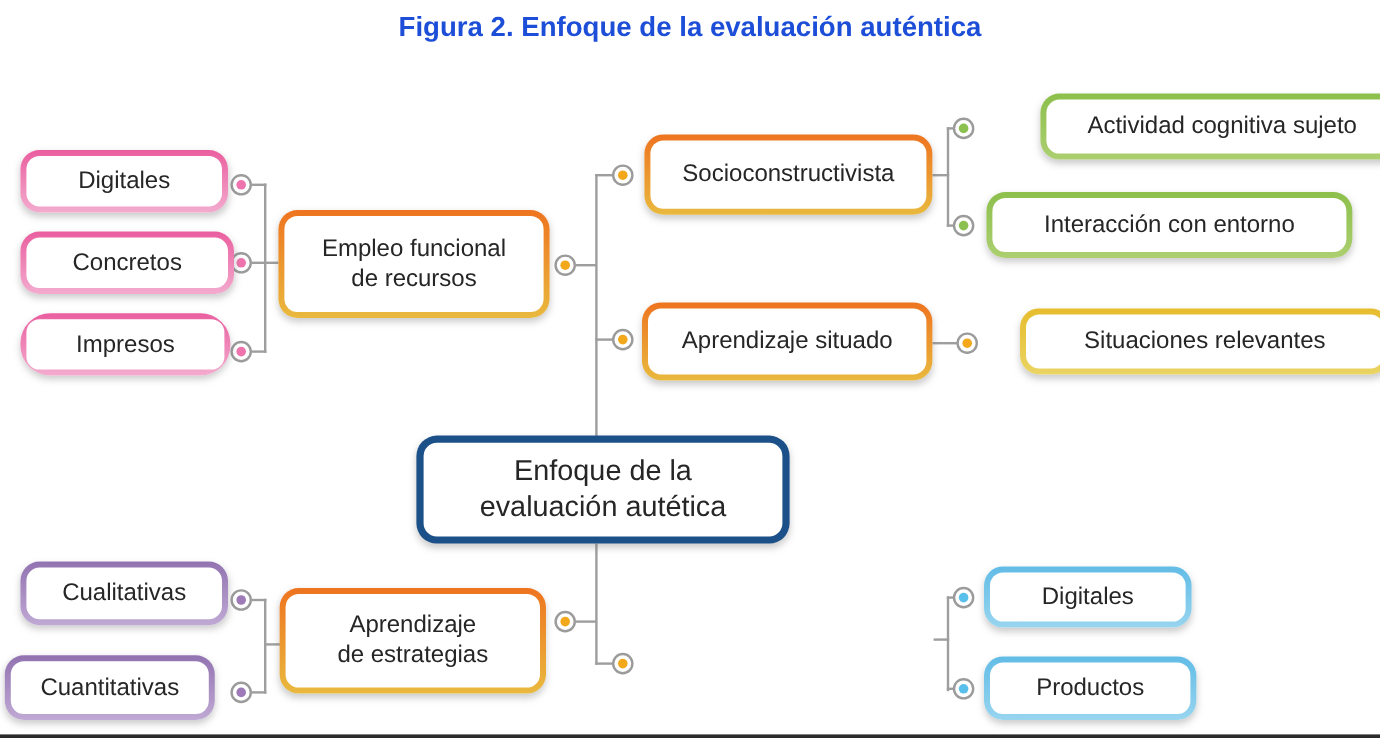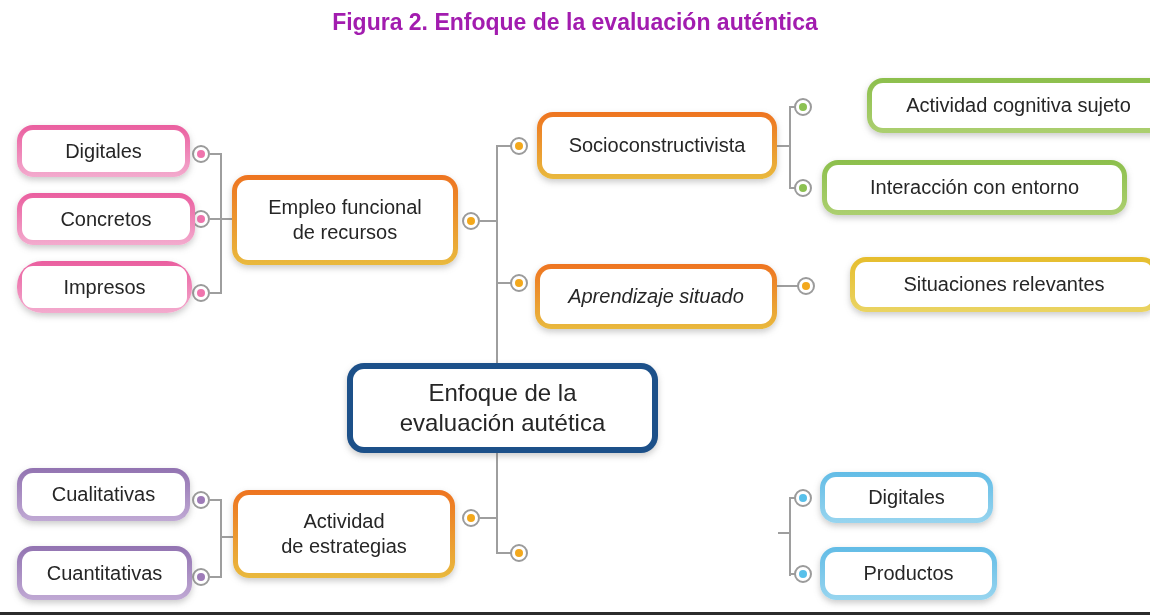--- a/index.html
+++ b/index.html
@@ -1,19 +1,19 @@
 <!DOCTYPE html>
 <html><head>
 <meta charset="utf-8">
 <style>
   html,body{margin:0;padding:0;background:#fff;}
   .canvas{position:relative;width:1150px;height:616px;background:#ffffff;overflow:hidden;
           font-family:"Liberation Sans","DejaVu Sans",sans-serif;}
   .figure-title{position:absolute;left:0;top:9px;width:1150px;text-align:center;
-          font-size:23px;font-weight:bold;color:#a21caf;}
+          font-size:23px;font-weight:bold;color:#1d4ed8;}
   
   .node{position:absolute;border-radius:16px;padding:5px;box-sizing:border-box;display:flex;
         box-shadow:0 3px 6px rgba(110,110,110,0.35);}
   .node .inner{flex:1;background:#fff;border-radius:11px;display:flex;align-items:center;
         justify-content:center;text-align:center;}
   .label{font-size:20px;color:#262626;white-space:pre-line;line-height:1.25;}
   .pink  {background:linear-gradient(180deg,#ea5e9f 0%,#f3abce 100%);}
   .orange{background:linear-gradient(180deg,#ee7420 0%,#e9b93e 100%);}
   .green {background:linear-gradient(180deg,#8cbf4c 0%,#accf70 100%);}
   .gold  {background:linear-gradient(180deg,#e6bd2d 0%,#ead463 100%);margin-left:28px;}
@@ -116,21 +116,21 @@
     <div class="inner">
         <span class="label">Actividad cognitiva sujeto</span>
       </div>
   </div>
   <div class="node green" style="left:822px;top:160px;width:305px;height:55px;justify-content:flex-end;">
     <div class="inner">
         <span class="label">Interacción con entorno</span>
       </div>
   </div>
 
-  <div class="node orange" style="left:535px;top:264px;width:242px;height:65px;font-style:italic;">
+  <div class="node orange" style="left:535px;top:252px;width:242px;height:65px;">
     <div class="inner">
         <span class="label">Aprendizaje situado</span>
       </div>
   </div>
   <div class="node gold" style="left:822px;top:257px;width:308px;height:55px;">
     <div class="inner">
         <span class="label">Situaciones relevantes</span>
       </div>
   </div>
 
@@ -139,28 +139,28 @@
         <span class="label center-label">Enfoque de la
 evaluación autética</span>
       </div>
   </div>
 
   <div class="node purple" style="left:17px;top:468px;width:173px;height:53px;">
     <div class="inner">
         <span class="label">Cualitativas</span>
       </div>
   </div>
-  <div class="node purple" style="left:17px;top:546px;width:175px;height:54px;">
+  <div class="node purple" style="left:4px;top:546px;width:175px;height:54px;">
     <div class="inner">
         <span class="label">Cuantitativas</span>
       </div>
   </div>
   <div class="node orange" style="left:233px;top:490px;width:222px;height:88px;">
     <div class="inner">
-        <span class="label">Actividad
+        <span class="label">Aprendizaje
 de estrategias</span>
       </div>
   </div>
 
   <div class="node blue" style="left:820px;top:472px;width:173px;height:51px;">
     <div class="inner">
         <span class="label">Digitales</span>
       </div>
   </div>
   <div class="node blue" style="left:820px;top:547px;width:177px;height:53px;">

